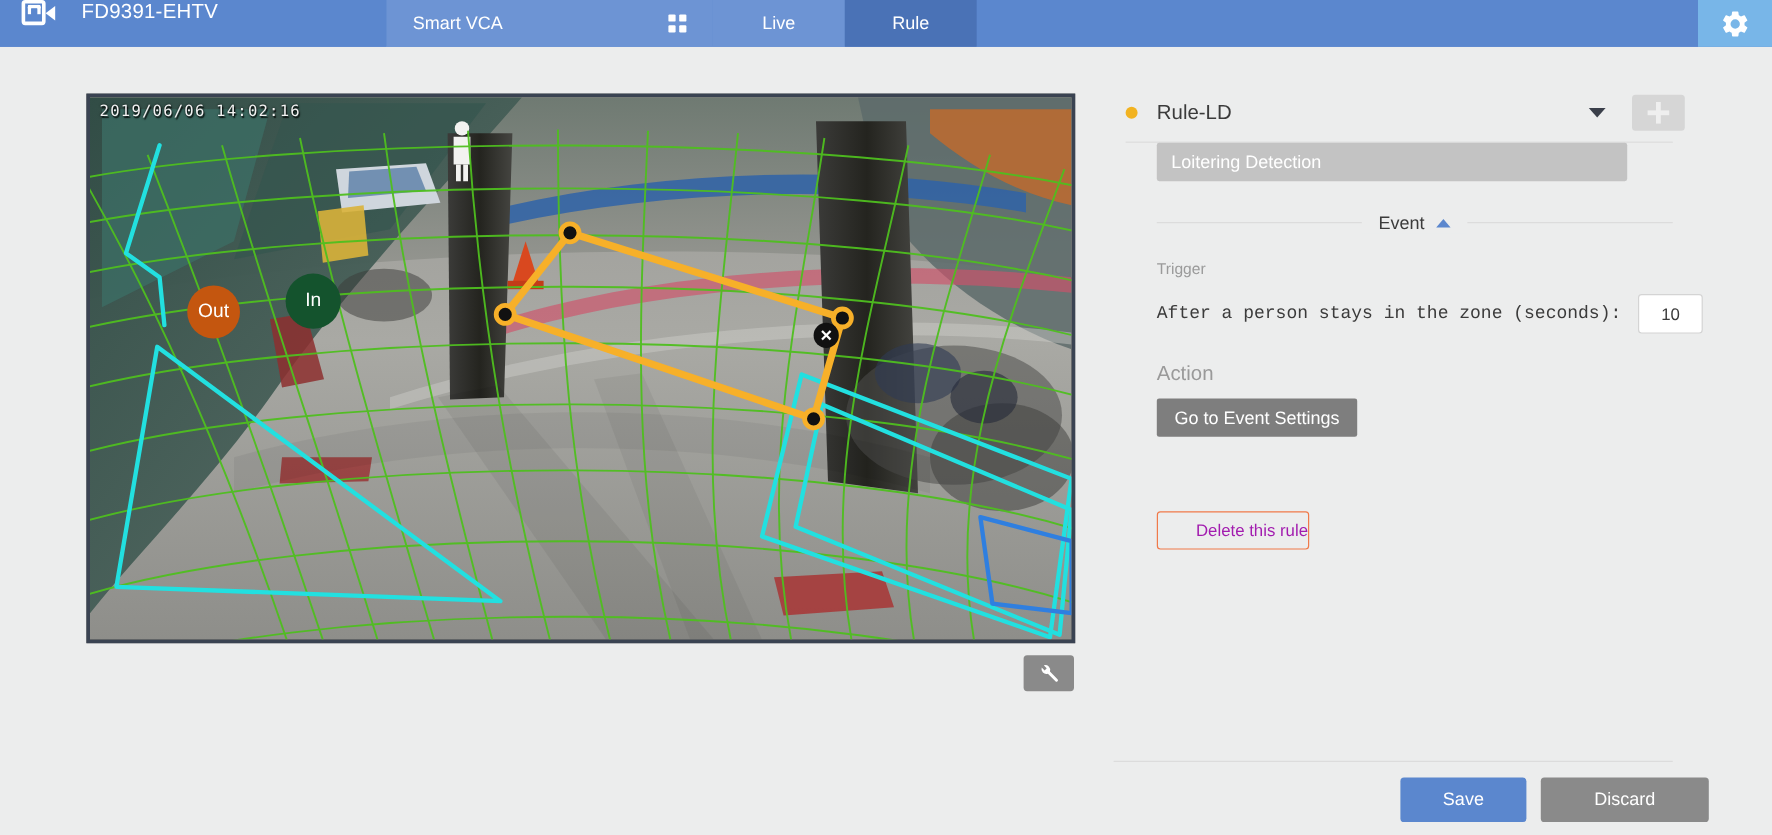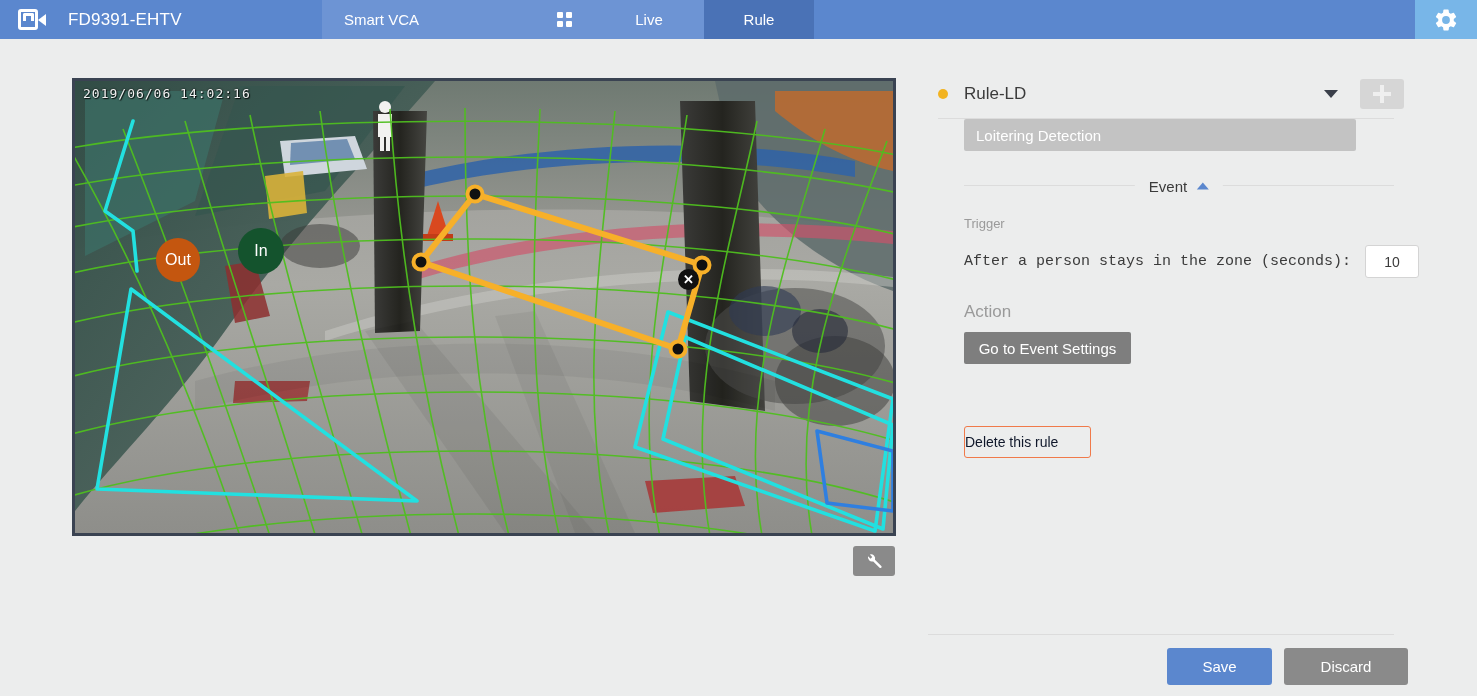--- a/index.html
+++ b/index.html
@@ -22,21 +22,21 @@
     position: absolute;
     left: 0; top: 0;
     width: 1477px; height: 39px;
     background: #5b87ce;
     display: flex;
     align-items: stretch;
   }
   .tb-brand {
     width: 322px;
     display: flex;
-    align-items: center;
+    align-items: flex-start;
     background: #5b87ce;
     box-sizing: border-box;
     padding-left: 18px;
   }
   .logo-icon {
     width: 28px; height: 22px;
     position: relative;
     margin-right: 22px;
     flex: 0 0 auto;
   }
@@ -342,25 +342,25 @@
     align-items: center;
     justify-content: center;
     font-size: 15px;
     cursor: pointer;
   }
   .delete-rule-btn {
     margin: 62px 0 0 36px;
     width: 125px; height: 30px;
     border: 1px solid #f07a4a;
     border-radius: 3px;
-    color: #0f172a;
+    color: #a21caf;
     background: transparent;
     display: flex;
     align-items: center;
-    justify-content: flex-start;
+    justify-content: flex-end;
     font-size: 14px;
     cursor: pointer;
   }
 
   
   .footer-divider {
     position: absolute;
     left: 928px; top: 634px;
     width: 466px; height: 1px;
     background: #dcdcdc;
@@ -374,21 +374,21 @@
   .btn-save {
     width: 105px; height: 37px;
     background: #5b87ce;
     color: #ffffff;
     border-radius: 3px;
     display: flex; align-items: center; justify-content: center;
     font-size: 15px;
     cursor: pointer;
   }
   .btn-discard {
-    width: 124px; height: 37px;
+    width: 140px; height: 37px;
     background: #8a8a8a;
     color: #ffffff;
     border-radius: 3px;
     display: flex; align-items: center; justify-content: center;
     font-size: 15px;
     cursor: pointer;
   }
 </style>
 </head>
 <body>

